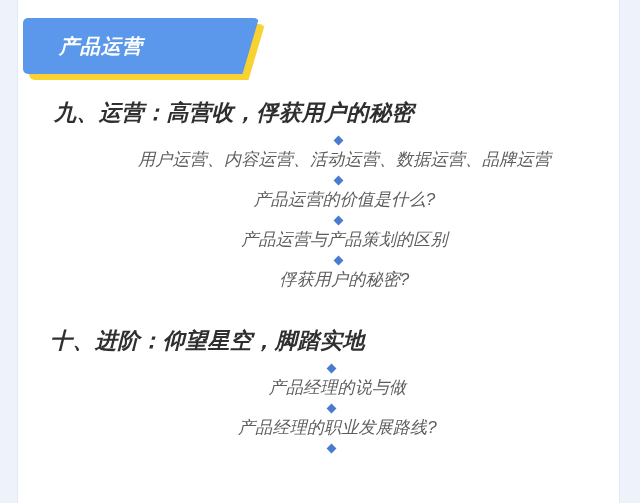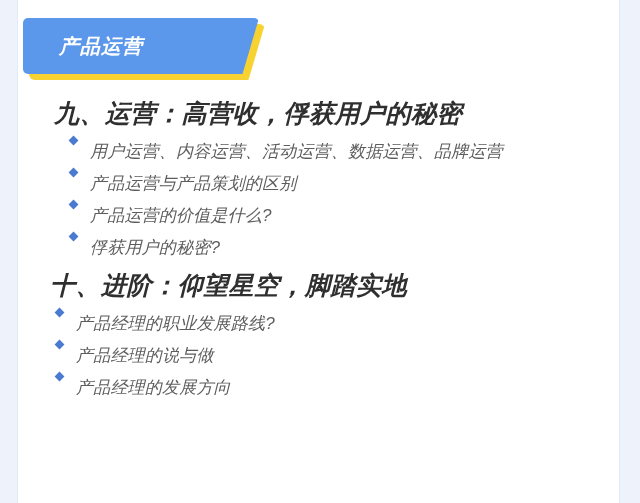--- a/index.html
+++ b/index.html
@@ -97,39 +97,41 @@
   .sections {
     position: absolute;
     left: 0;
     right: 0;
     top: 96px;
   }
   .section { margin-bottom: 0; }
 
   .section-heading {
     color: #2f2f2f;
-    font-size: 25px;
+    font-size: 22px;
     font-weight: bold;
     font-style: italic;
     letter-spacing: 0.5px;
     margin: 0 0 6px 36px;
     line-height: 34px;
     white-space: nowrap;
   }
   .section:nth-child(2) .section-heading {
-    margin-top: 4px;
+    margin-top: 28px;
     margin-left: 32px;
   }
 
   .bullets { list-style: none; margin: 0; padding: 0; }
 
   .bullet {
     display: flex;
+    align-items: center;
     line-height: 32px;
     margin-left: 52px;
+    flex-direction: column;
   }
   .section:nth-child(2) .bullet { margin-left: 38px; }
 
   .bullet-marker {
     flex: 0 0 auto;
     width: 7px;
     height: 7px;
     background: #4a7bd0;
     transform: rotate(45deg);
     margin-right: 13px;
@@ -166,46 +168,45 @@
 
       <div class="section">
         <div class="section-heading">九、运营：高营收，俘获用户的秘密</div>
         <ul class="bullets">
           <li class="bullet">
             <span class="bullet-marker"></span>
             <span class="bullet-text">用户运营、内容运营、活动运营、数据运营、品牌运营</span>
           </li>
           <li class="bullet">
             <span class="bullet-marker"></span>
+            <span class="bullet-text">产品运营的价值是什么?</span>
+          </li>
+          <li class="bullet">
+            <span class="bullet-marker"></span>
             <span class="bullet-text">产品运营与产品策划的区别</span>
-          </li>
-          <li class="bullet">
-            <span class="bullet-marker"></span>
-            <span class="bullet-text">产品运营的价值是什么?</span>
           </li>
           <li class="bullet">
             <span class="bullet-marker"></span>
             <span class="bullet-text">俘获用户的秘密?</span>
           </li>
         </ul>
       </div>
 
       <div class="section">
         <div class="section-heading">十、进阶：仰望星空，脚踏实地</div>
         <ul class="bullets">
           <li class="bullet">
             <span class="bullet-marker"></span>
+            <span class="bullet-text">产品经理的说与做</span>
+          </li>
+          <li class="bullet">
+            <span class="bullet-marker"></span>
             <span class="bullet-text">产品经理的职业发展路线?</span>
           </li>
           <li class="bullet">
             <span class="bullet-marker"></span>
-            <span class="bullet-text">产品经理的说与做</span>
-          </li>
-          <li class="bullet">
-            <span class="bullet-marker"></span>
-            <span class="bullet-text">产品经理的发展方向</span>
           </li>
         </ul>
       </div>
 
     </div>
   </div>
 </div>
 
 </body></html>

